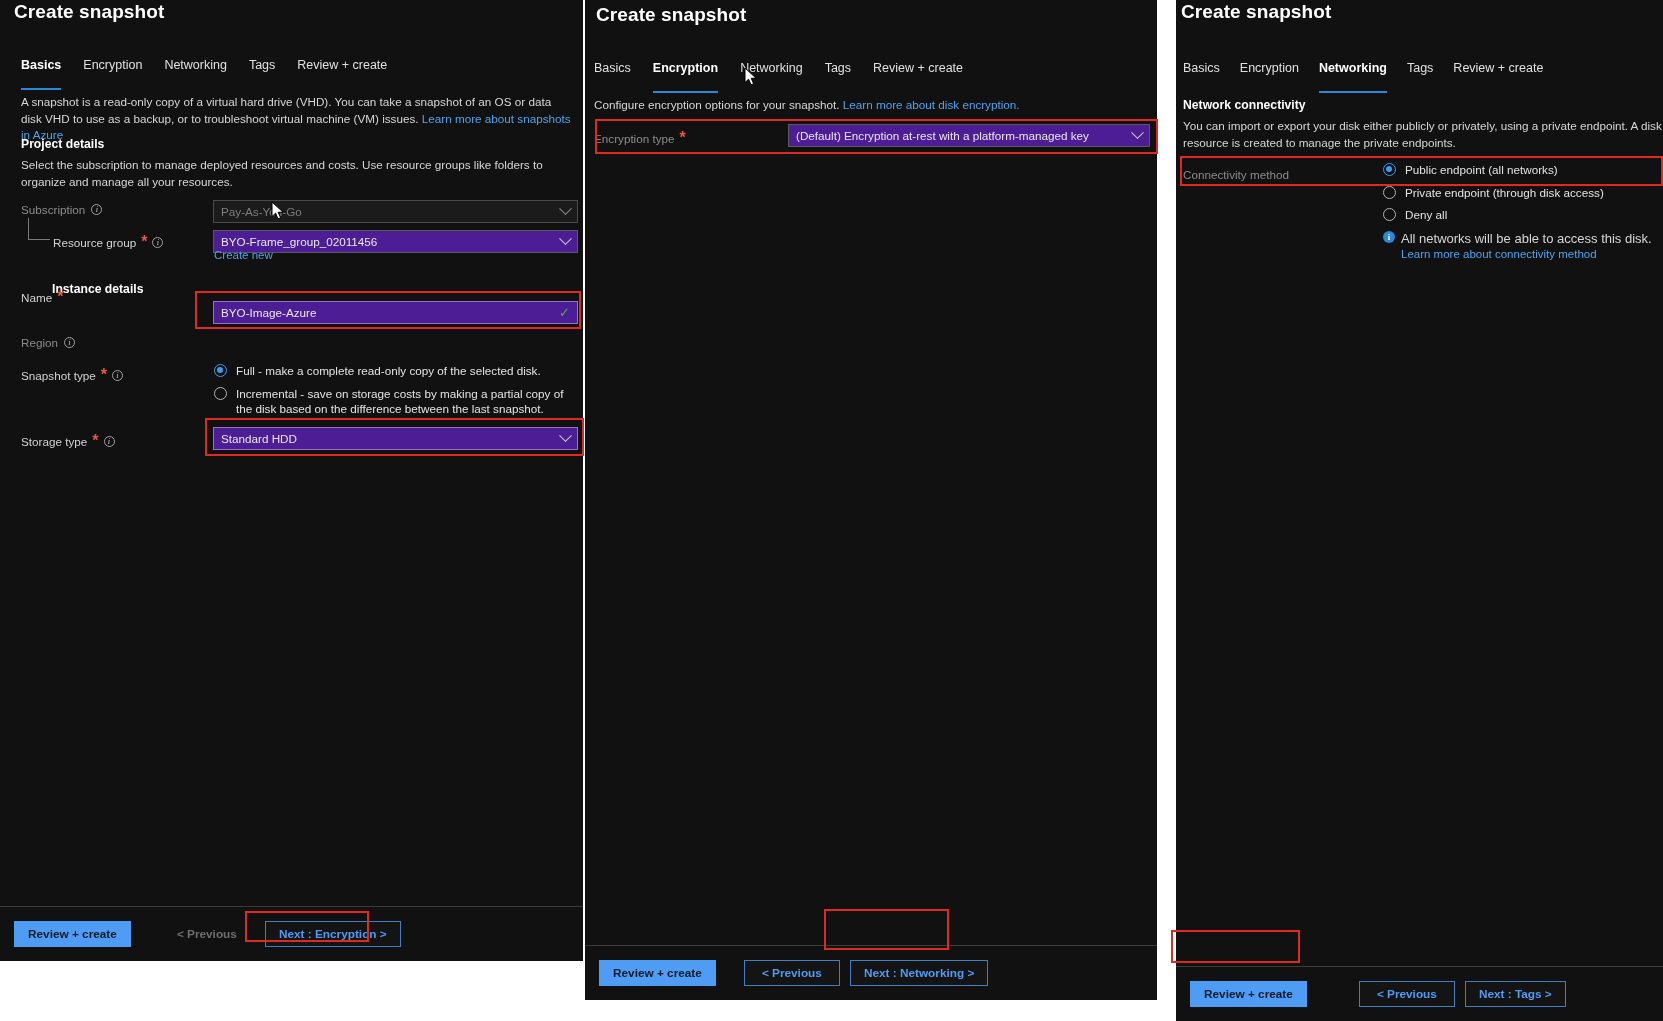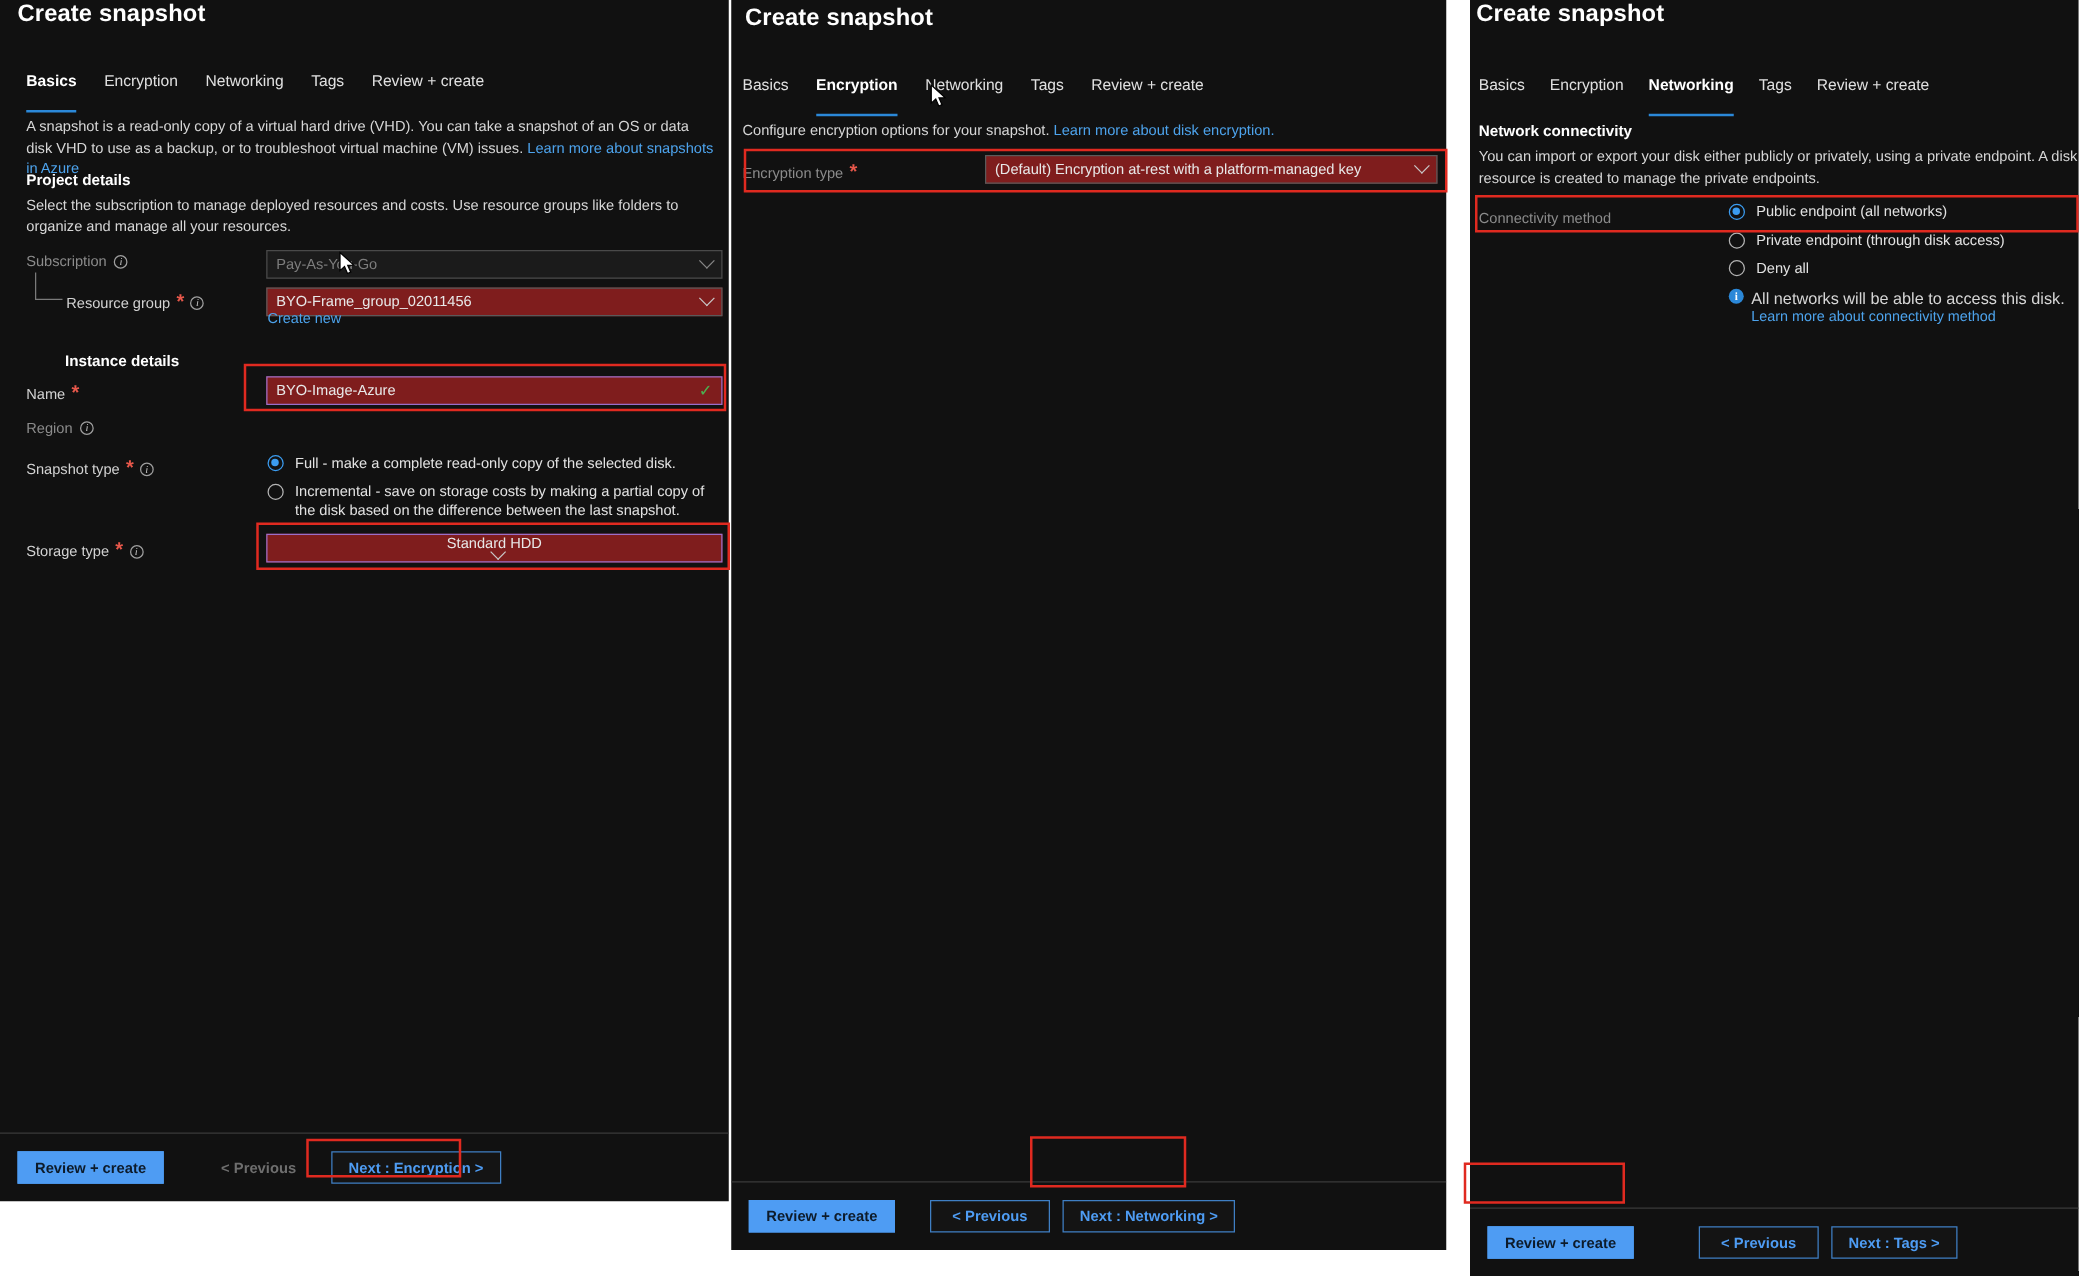--- a/index.html
+++ b/index.html
@@ -72,21 +72,21 @@
     font-style: italic;
     font-family: "Liberation Serif", serif;
     vertical-align: middle;
     cursor: pointer;
   }
 
   
   .ctrl {
     position: relative;
     height: 23px;
-    background: #7f1d1d;
+    background: #4c1d95;
     border: 1px solid #5a5a5a;
     display: flex;
     align-items: center;
     padding: 0 7px;
     font-size: 11.7px;
     color: #e8e8e8;
     cursor: pointer;
   }
   .ctrl.disabled { background: #1b1b1b; border-color: #4a4a4a; color: #7d7d7d; }
   .ctrl.focused  { border-color: #9b6ec8; }
@@ -237,21 +237,21 @@
         <span class="info-i">i</span>
       </div>
       <div class="ctrl" style="position:absolute;left:213px;top:230px;width:365px;">
         <span class="val">BYO-Frame_group_02011456</span>
         <span class="chev"></span>
       </div>
       <div class="link" style="position:absolute;left:214px;top:249px;font-size:11.5px;">Create new</div>
 
       <div class="section-head" style="position:absolute;left:21px;top:282px;margin-left:31px;">Instance details</div>
 
-      <div style="position:absolute;left:21px;top:306px;display:flex;align-items:center;gap:5px;">
+      <div style="position:absolute;left:21px;top:288px;display:flex;align-items:center;gap:5px;">
         <span class="fld-label">Name</span>
         <span class="req">*</span>
       </div>
       <div class="ctrl focused" style="position:absolute;left:213px;top:301px;width:365px;">
         <span class="val">BYO-Image-Azure</span>
         <span class="check">✓</span>
       </div>
 
       <div style="position:absolute;left:21px;top:336px;display:flex;align-items:center;gap:6px;">
         <span class="fld-label dim">Region</span>
@@ -272,21 +272,21 @@
           <span class="radio"></span>
           <span class="radio-txt" style="width:330px;">Incremental - save on storage costs by making a partial copy of the disk based on the difference between the last snapshot.</span>
         </div>
       </div>
 
       <div style="position:absolute;left:21px;top:432px;display:flex;align-items:center;gap:5px;">
         <span class="fld-label">Storage type</span>
         <span class="req">*</span>
         <span class="info-i">i</span>
       </div>
-      <div class="ctrl focused" style="position:absolute;left:213px;top:427px;width:365px;flex-direction:column;">
+      <div class="ctrl focused" style="position:absolute;left:213px;top:427px;width:365px;">
         <span class="val">Standard HDD</span>
         <span class="chev"></span>
       </div>
 
       <div class="footer" style="bottom:0px;height:55px;padding-left:14px;">
         <div class="btn primary">Review + create</div>
         <div class="btn disabled" style="margin-left:18px;">&lt; Previous</div>
         <div class="btn outline">Next : Encryption &gt;</div>
       </div>
 

